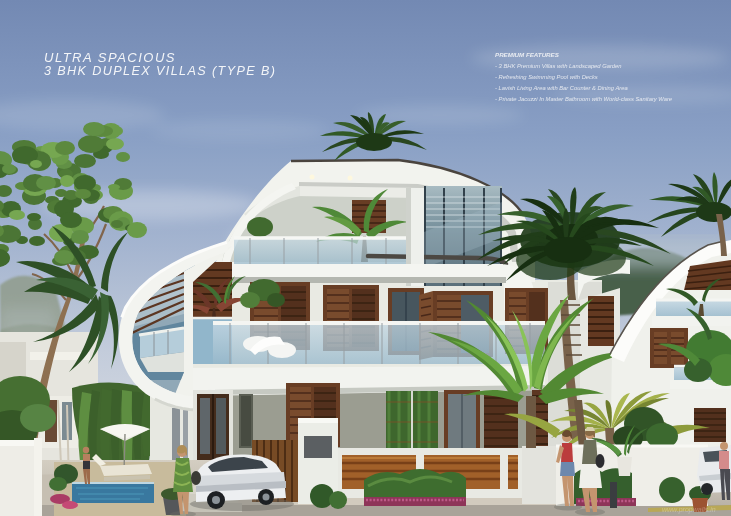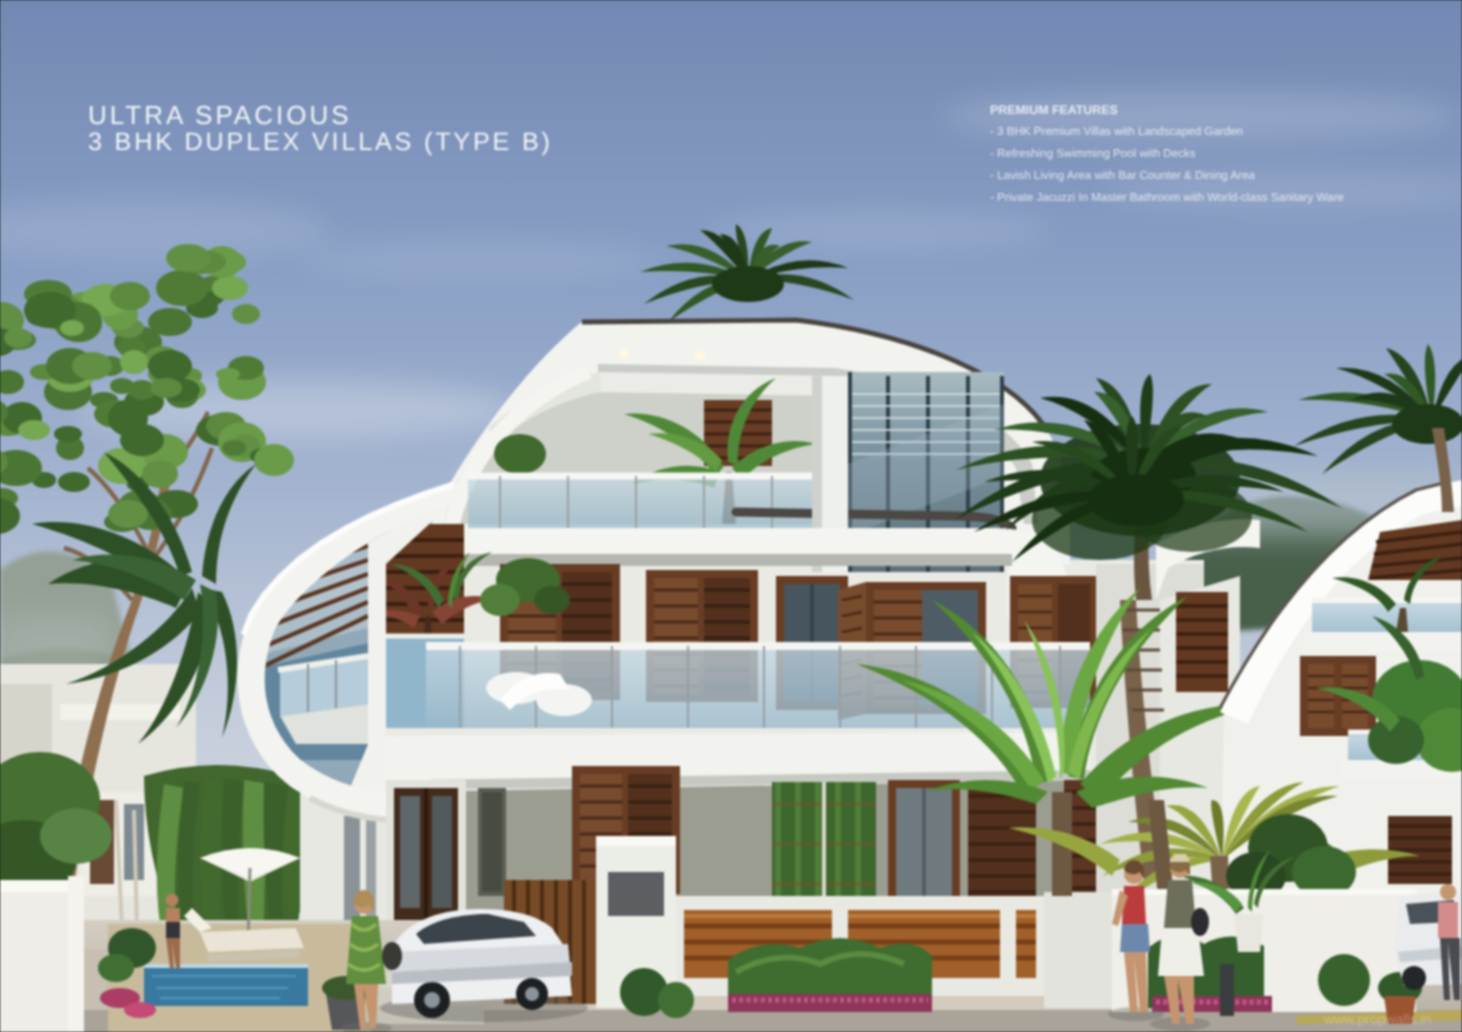--- a/index.html
+++ b/index.html
@@ -1,16 +1,16 @@
 <!DOCTYPE html>
 <html><head>
 <meta charset="utf-8">
 <style>
 html,body{margin:0;padding:0;background:#222;}
-#stage{position:relative;width:731px;height:516px;overflow:hidden;font-family:"Liberation Sans",sans-serif;}
+#stage{position:relative;width:731px;height:516px;overflow:hidden;font-family:"Liberation Sans",sans-serif;font-style:italic;}
 svg{display:block;filter:blur(0.4px) saturate(0.93);}
 </style>
 </head>
 <body>
 <div id="stage">
 <svg width="731" height="516" viewBox="0 0 731 516" xmlns="http://www.w3.org/2000/svg">
 <defs>
 <linearGradient id="sky" x1="0" y1="0" x2="0" y2="1">
 <stop offset="0" stop-color="#7289b6"></stop>
 <stop offset="0.25" stop-color="#869ec7"></stop>

